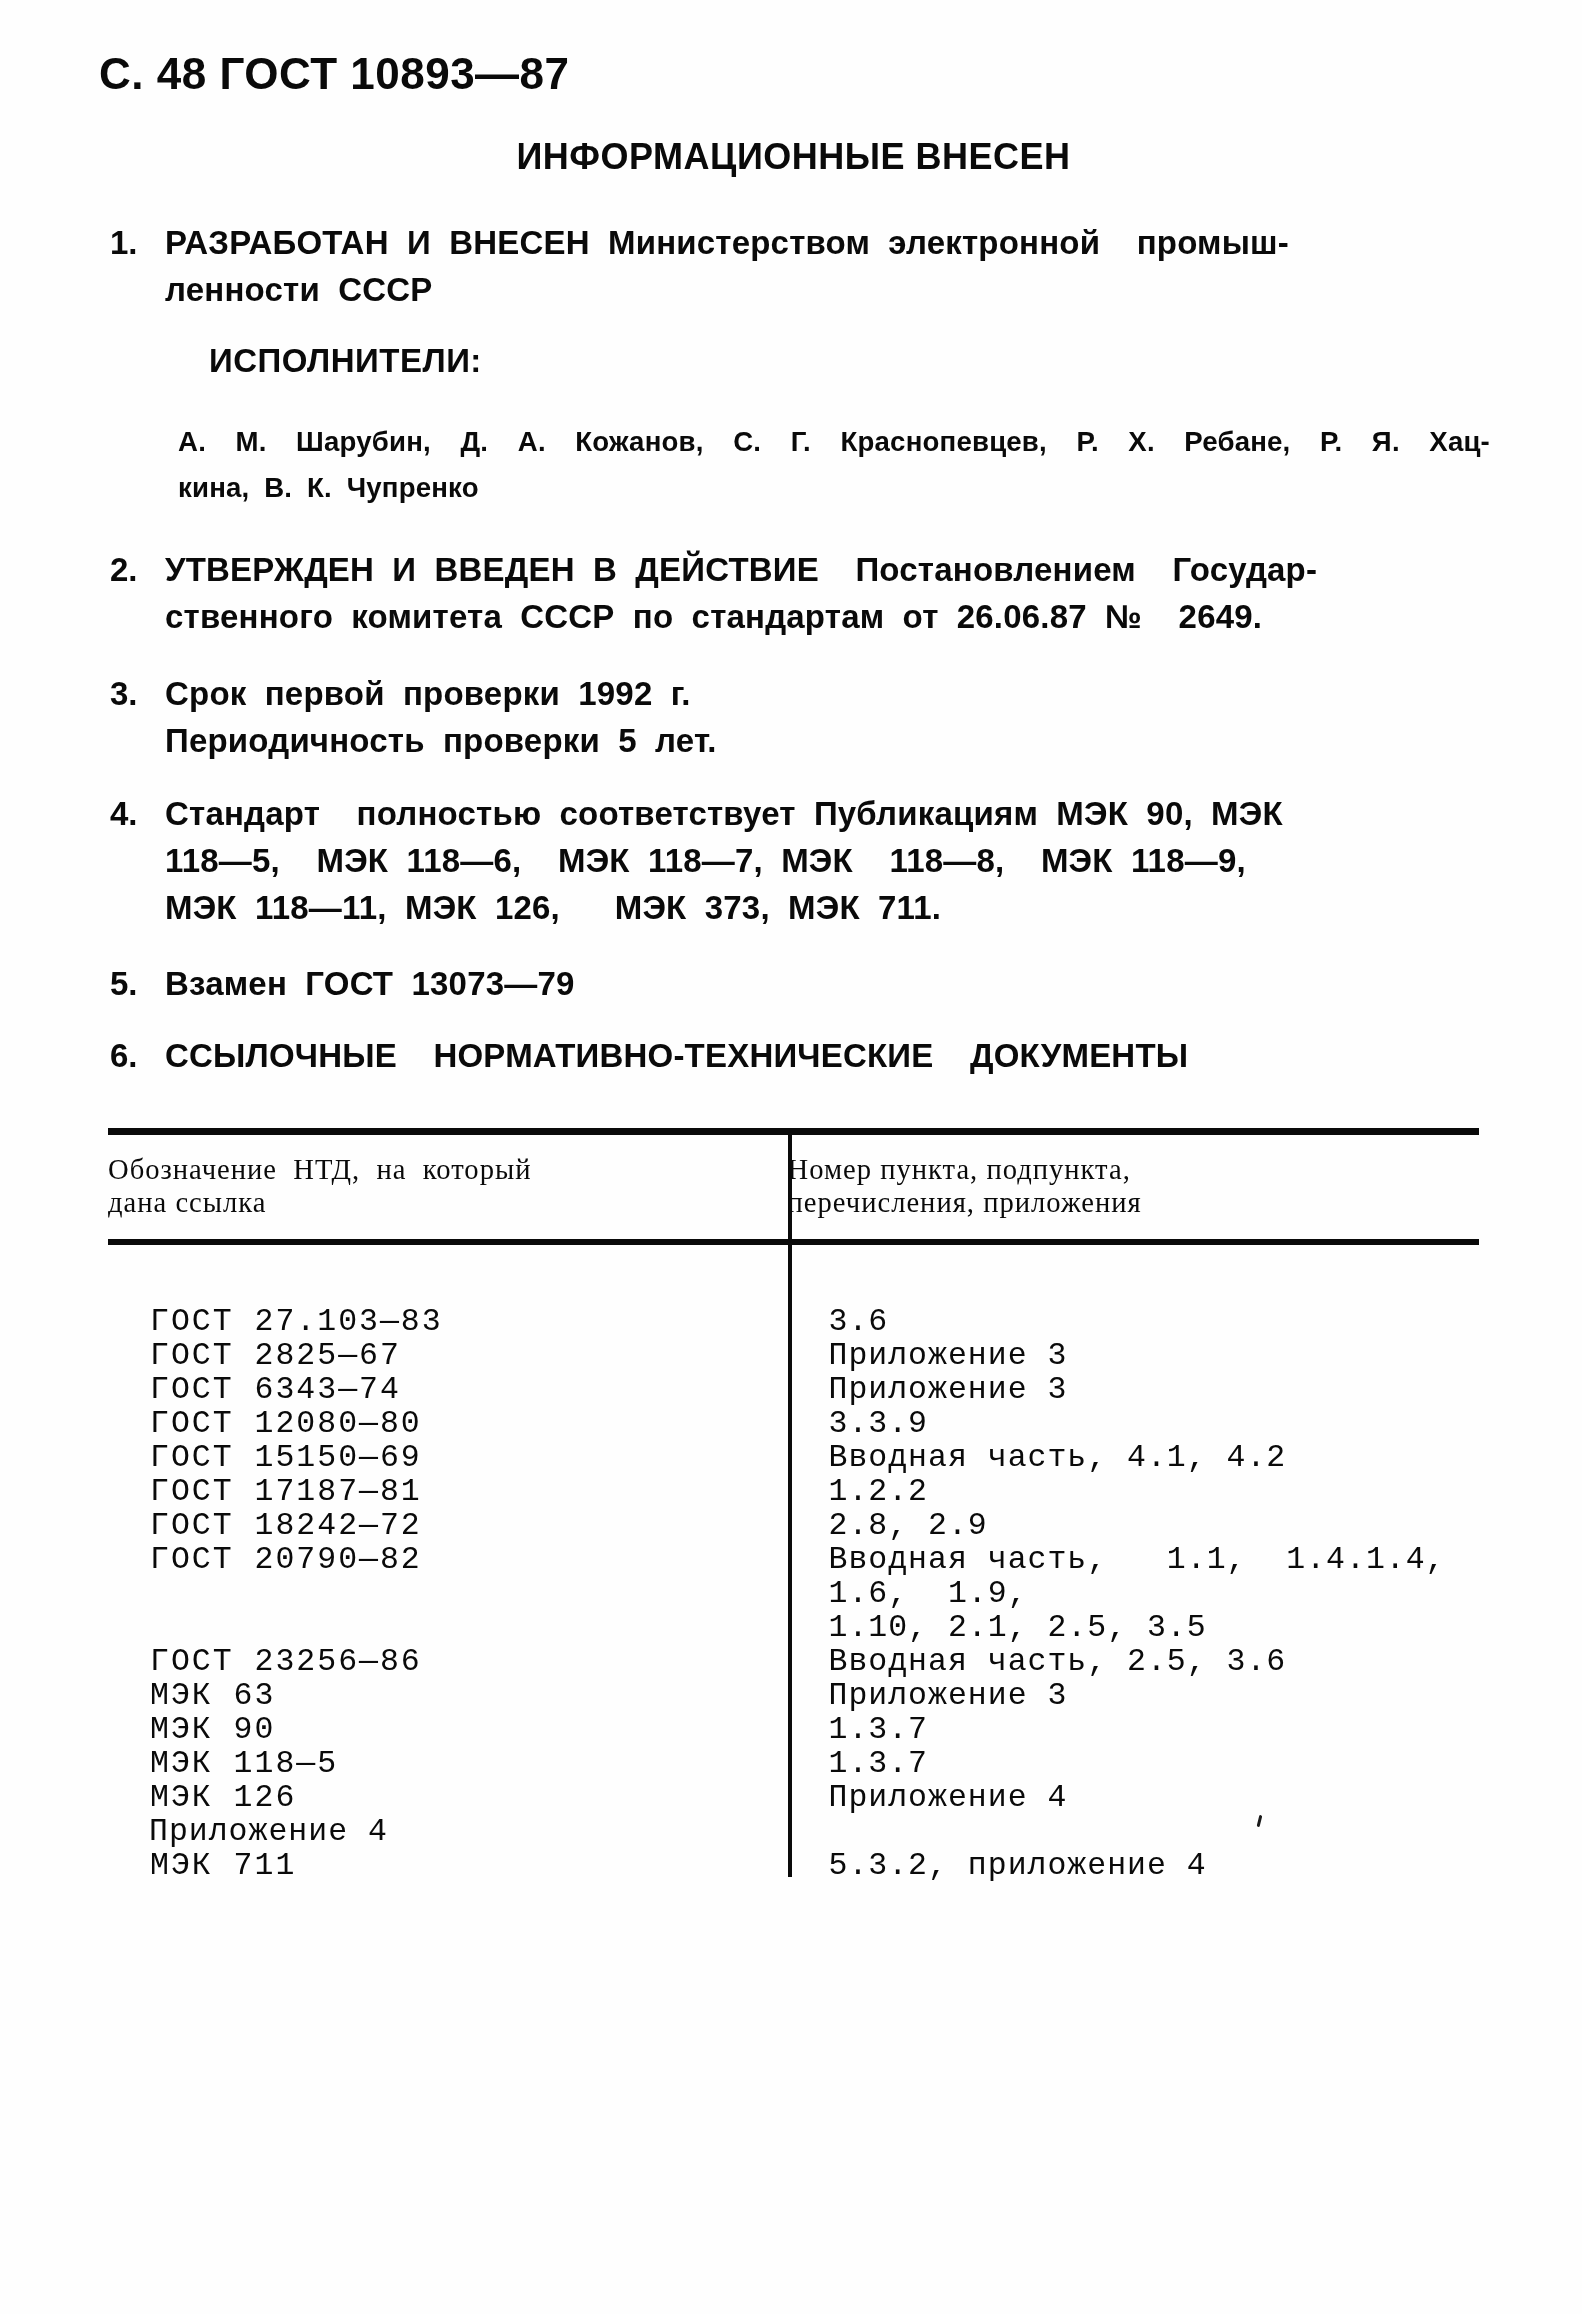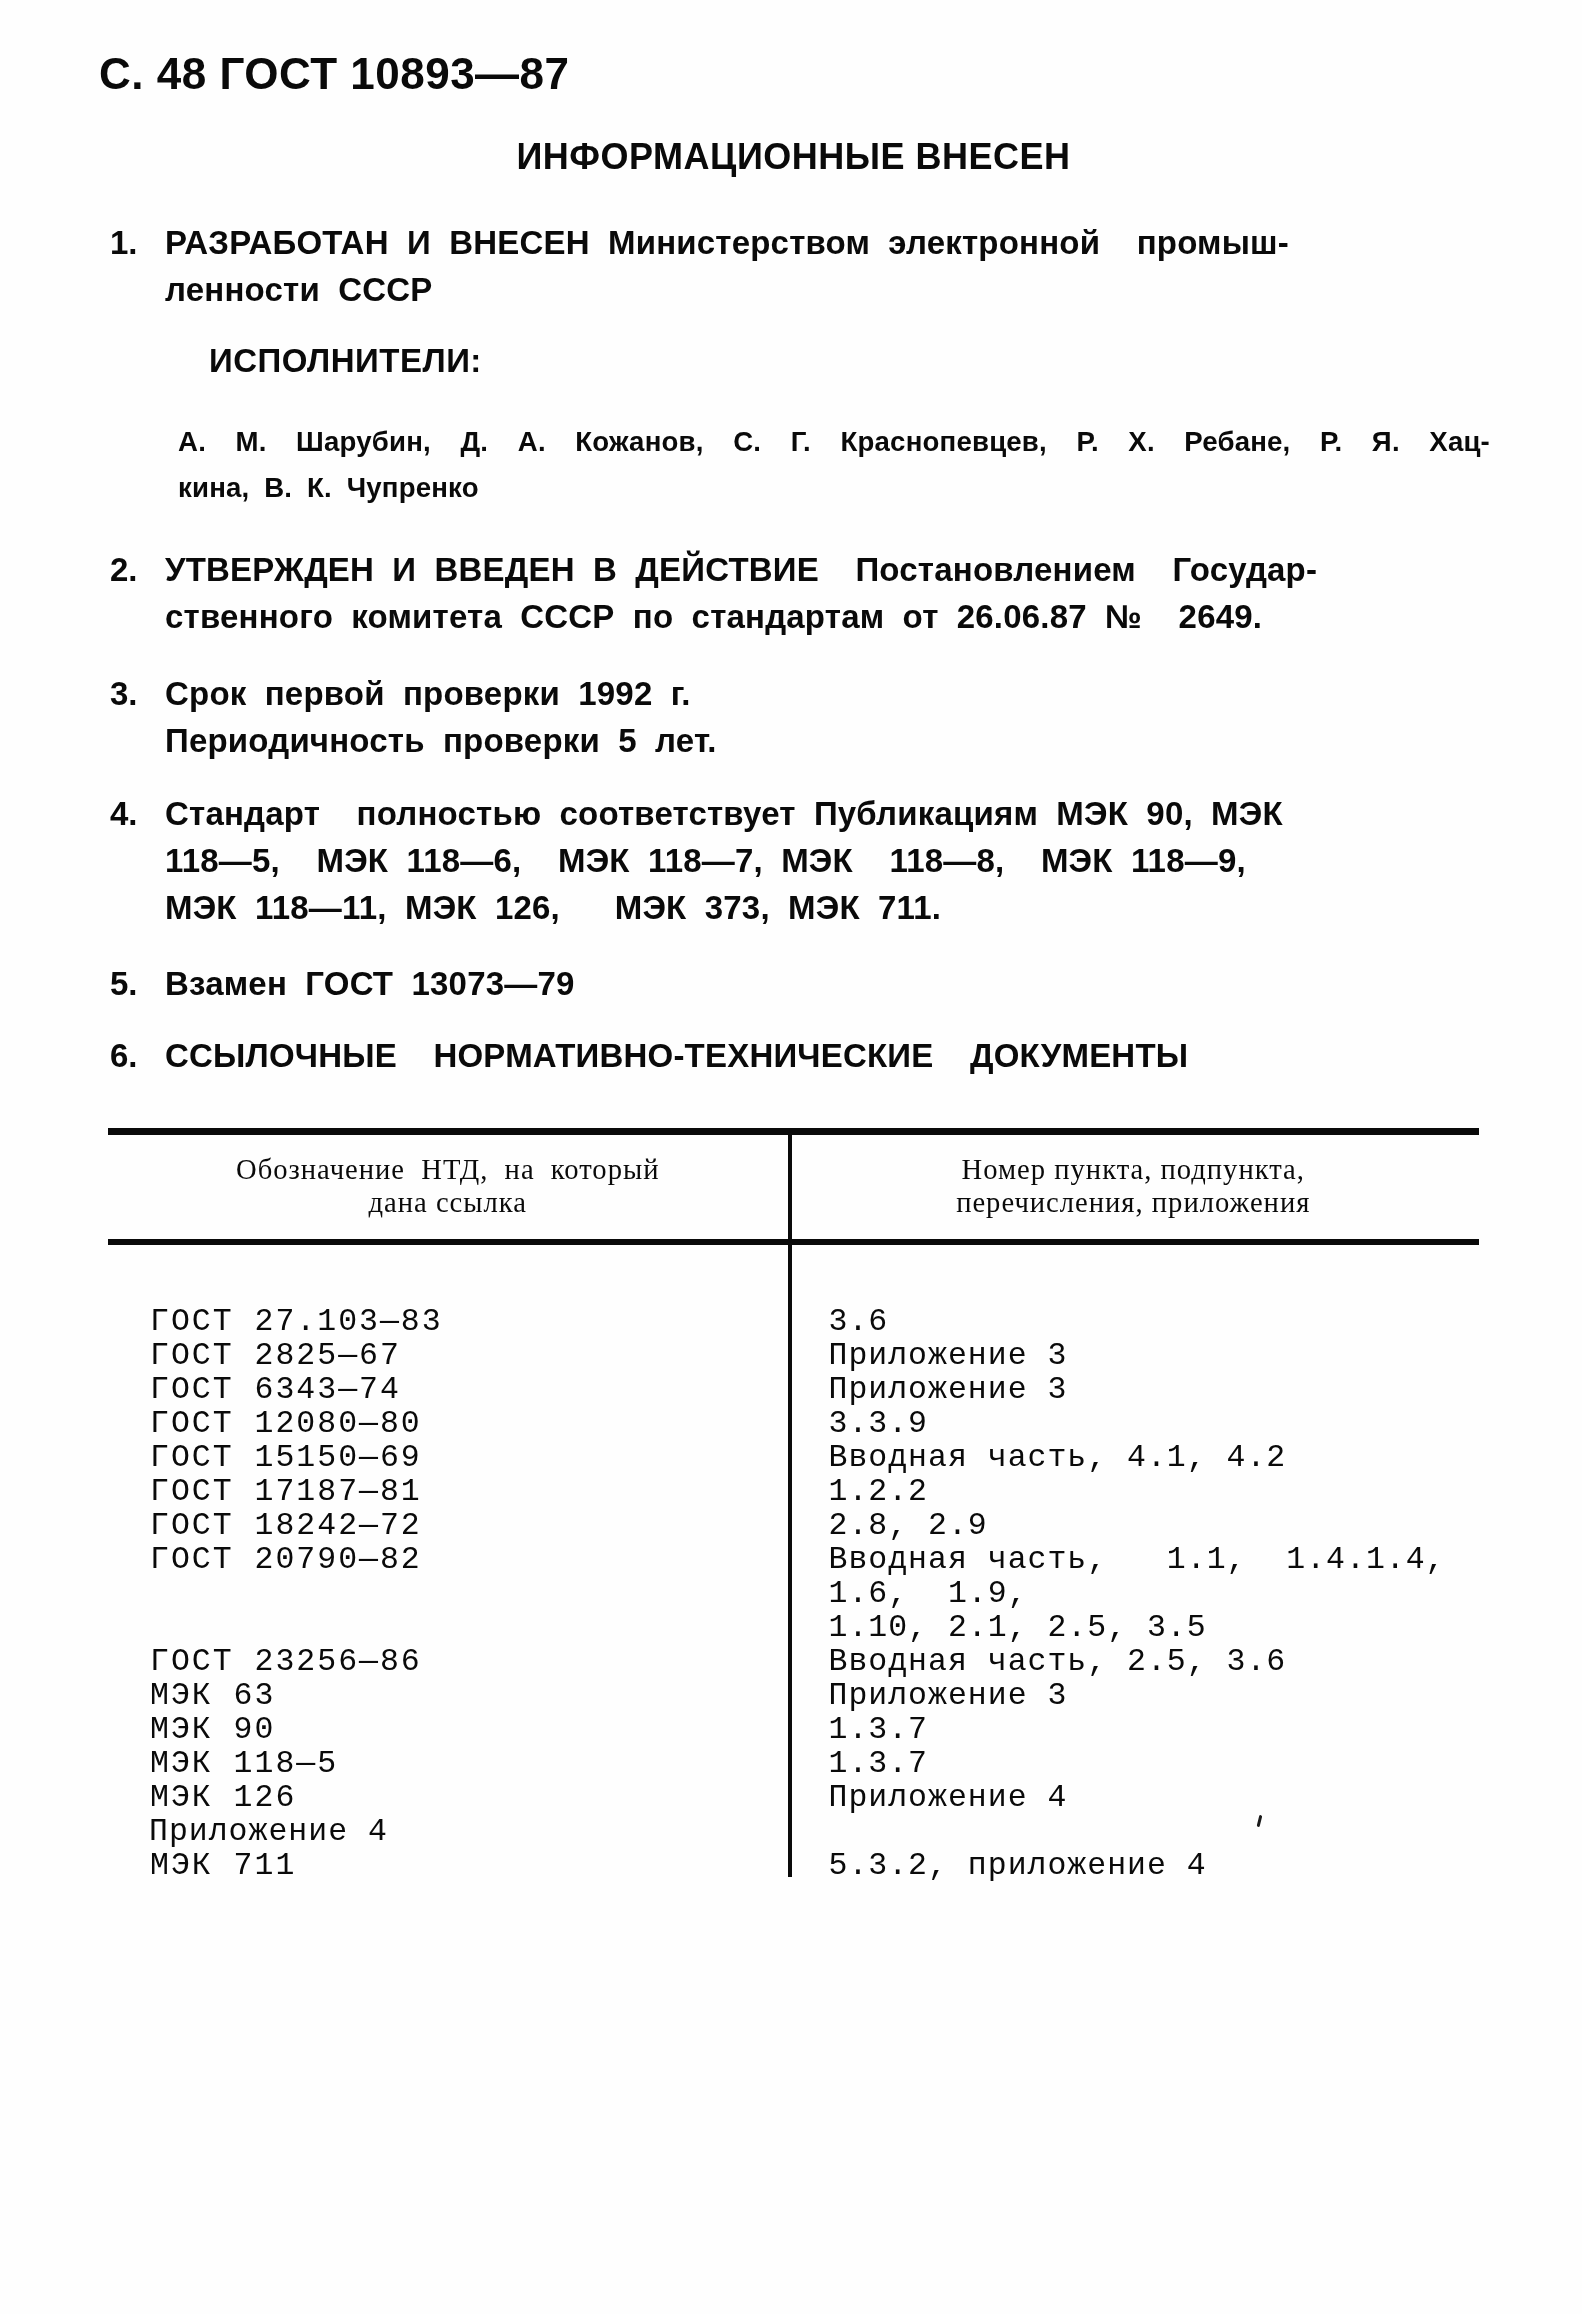--- a/index.html
+++ b/index.html
@@ -43,21 +43,21 @@
   #item-5{top:960px;}
   #item-6{top:1032px;}
 
   
   .ref-table{
     position:absolute;left:108px;top:1128px;width:1371px;height:749px;
     font-family:"Liberation Serif",serif;
   }
   .t-topline{height:6.9px;background:#0a0a0a;}
   .t-head{display:flex;height:104px;align-items:center;}
-  .t-head-cell{box-sizing:border-box;text-align:center;font-size:28.6px;line-height:32.5px;letter-spacing:1px;white-space:pre;}
+  .t-head-cell{box-sizing:border-box;text-align:left;font-size:28.6px;line-height:32.5px;letter-spacing:1px;white-space:pre;}
   .t-head-left{width:680px;}
   .t-head-right{width:692px;}
   .t-sepline{height:5.9px;background:#0a0a0a;}
   .t-body{padding-top:60px;font-family:Liberation Mono, monospace;}
   .trow{display:flex;}
   .tcell-l{
     box-sizing:border-box;width:680px;padding-left:42px;
     font-size:31.5px;line-height:34px;letter-spacing:2px;white-space:pre;
   }
   .tcell-r{

